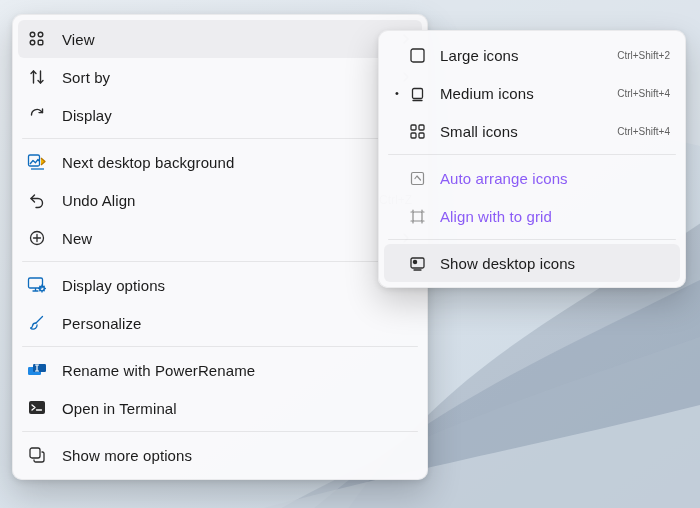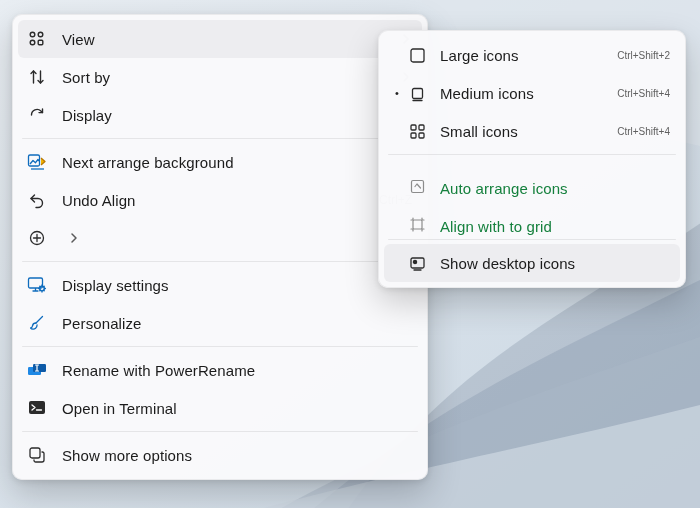--- a/index.html
+++ b/index.html
@@ -46,22 +46,21 @@
     height: 38px;
     border-radius: 6px;
     padding: 0 10px 0 8px;
     position: relative;
     color: #1b1b1b;
   }
   .item.hover {
     background: #ededf0;
   }
   .item.disabled {
-    color: #15803d;
-    align-items: flex-end;
+    color: #8b5cf6;
   }
   .item .icon {
     width: 22px;
     height: 22px;
     flex: 0 0 22px;
     display: flex;
     align-items: center;
     justify-content: center;
     margin-right: 14px;
   }
@@ -187,61 +186,62 @@
 
   <div class="item">
     <span class="icon">
       <svg width="20" height="18" viewBox="0 0 20 18" fill="none" stroke-width="1.3" stroke-linejoin="round">
         <rect x="1.5" y="2" width="11" height="11" rx="1.5" stroke="#0f6cbd"></rect>
         <path d="M3 11l3-3.5 2.5 2.2L11 6.5l1.5 1.8" stroke="#0f6cbd"></path>
         <path d="M14 5l4 3.5-4 3.5" fill="#f2b200" stroke="#b87700"></path>
         <path d="M4 16h13" stroke="#0f6cbd"></path>
       </svg>
     </span>
-    <span class="label">Next arrange background</span>
+    <span class="label">Next desktop background</span>
   </div>
 
   <div class="item">
     <span class="icon">
       <svg width="18" height="18" viewBox="0 0 18 18" fill="none" stroke="#2b2b2b" stroke-width="1.4" stroke-linecap="round" stroke-linejoin="round">
         <path d="M6.5 4 3 7.5 6.5 11"></path>
         <path d="M3 7.5h7a4.5 4.5 0 0 1 0 9h-2"></path>
       </svg>
     </span>
     <span class="label">Undo Align</span>
     <span class="accel">Ctrl+Z</span>
   </div>
 
   <div class="item">
     <span class="icon">
       <svg width="18" height="18" viewBox="0 0 18 18" fill="none" stroke="#2b2b2b" stroke-width="1.3" stroke-linecap="round">
         <circle cx="9" cy="9" r="6.5"></circle>
         <path d="M9 5.5v7M5.5 9h7"></path>
       </svg>
     </span>
+    <span class="label">New</span>
     <span class="chevron">
       <svg width="12" height="12" viewBox="0 0 12 12" fill="none" stroke="#5a5a5a" stroke-width="1.5" stroke-linecap="round" stroke-linejoin="round">
           <path d="M4 2l4 4-4 4"></path>
         </svg>
     </span>
   </div>
 
   <div class="sep"></div>
 
   <div class="item">
     <span class="icon">
       <svg width="20" height="18" viewBox="0 0 20 18" fill="none" stroke-width="1.3" stroke-linejoin="round">
         <rect x="1.5" y="2" width="14" height="10" rx="1.5" stroke="#0f6cbd"></rect>
         <path d="M6 15h5" stroke="#0f6cbd" stroke-linecap="round"></path>
         <path d="M8.5 12v3" stroke="#0f6cbd"></path>
         <circle cx="15" cy="12.5" r="2.4" fill="none" stroke="#0f6cbd"></circle>
         <path d="M15 9v1.1M15 14.9V16M11.6 12.5h1.1M17.3 12.5h1.1M12.8 10.3l.8.8M16.4 13.9l.8.8M12.8 14.7l.8-.8M16.4 11.1l.8-.8" stroke="#0f6cbd" stroke-linecap="round"></path>
       </svg>
     </span>
-    <span class="label">Display settings</span>
+    <span class="label">Display options</span>
   </div>
 
   <div class="item">
     <span class="icon">
       <svg width="18" height="18" viewBox="0 0 18 18" fill="none" stroke="#0f6cbd" stroke-width="1.3" stroke-linecap="round" stroke-linejoin="round">
         <path d="M14.5 2.5 8 9"></path>
         <path d="M8 9c-2 0-3.2 1.2-3.5 2.8-.2 1.2-.8 2-1.9 2.2 1 1.3 3.4 1.6 5 .3 1.2-1 1.5-2.4 1.5-3.5"></path>
       </svg>
     </span>
     <span class="label">Personalize</span>

